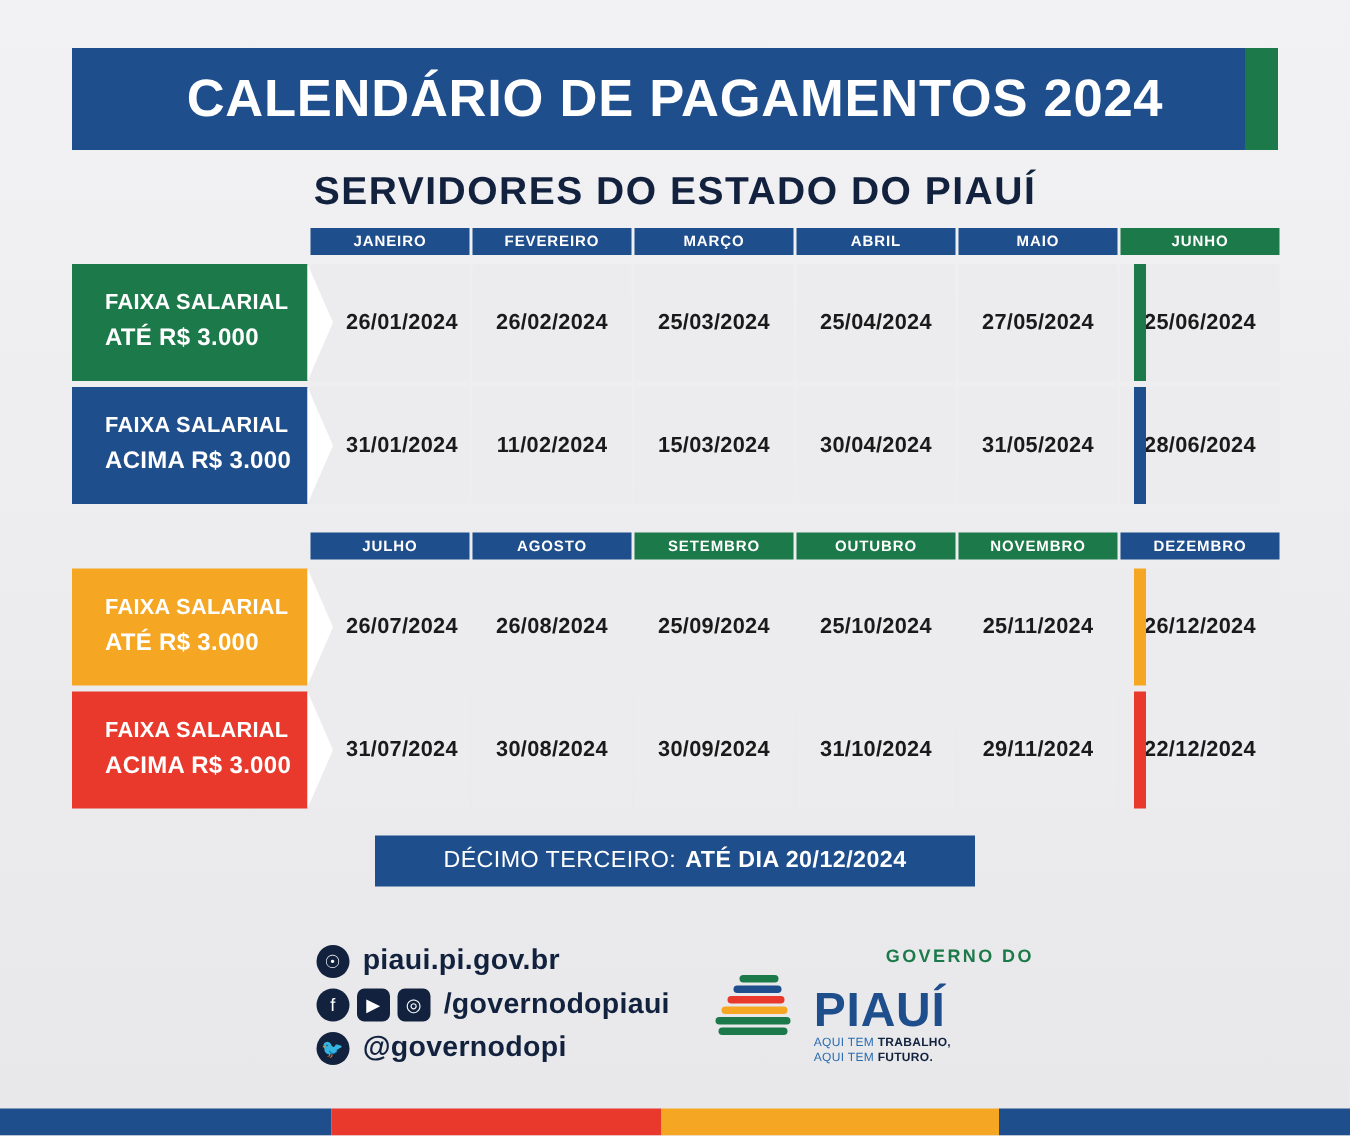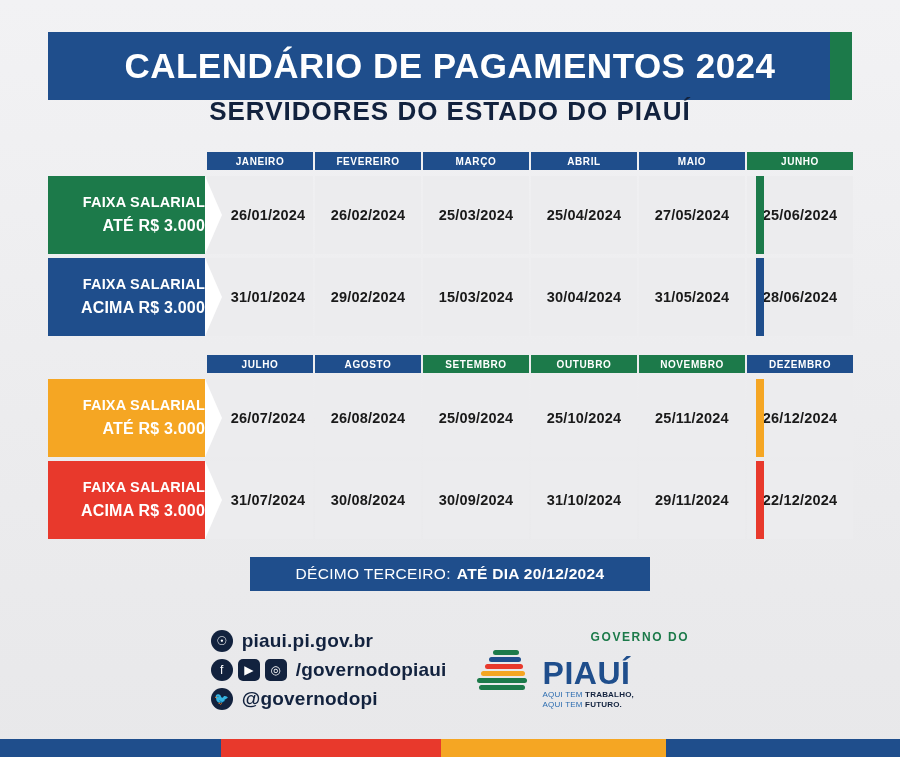--- a/index.html
+++ b/index.html
@@ -33,21 +33,21 @@
   .title-text {
     color: #ffffff;
     font-size: 35px;
     font-weight: bold;
     letter-spacing: 0.5px;
     position: relative; z-index: 2;
     white-space: nowrap;
   }
   .subtitle {
     position: absolute;
-    left: 0; right: 0; top: 96px;
+    left: 0; right: 0; top: 112px;
     text-align: center;
     color: #12223e;
     font-size: 26px;
     font-weight: bold;
     letter-spacing: 1px;
   }
 
   
   .block { position: absolute; left: 48px; width: 708px; }
   .block-1 { top: 152px; }
@@ -80,21 +80,20 @@
     height: 78px;
     margin-bottom: 4px;
   }
   .row .label {
     position: relative;
     display: flex; flex-direction: column;
     justify-content: center;
     padding-left: 22px;
     color: #fff;
     z-index: 3;
-    align-items: flex-end;
   }
   .row .label::after {
     content: "";
     position: absolute;
     right: -17px; top: 0;
     width: 0; height: 0;
     border-top: 39px solid transparent;
     border-bottom: 39px solid transparent;
     border-left: 17px solid currentColor;
   }
@@ -236,21 +235,21 @@
         <div class="cell">25/06/2024</div>
         <div class="edge edge-green" style="top:0;height:78px;"></div>
       </div>
 
       <div class="row">
         <div class="label lbl-blue">
           <span class="label-l1">FAIXA SALARIAL</span>
           <span class="label-l2">ACIMA R$ 3.000</span>
         </div>
         <div class="cell first">31/01/2024</div>
-        <div class="cell">29/02/2024</div>
+        <div class="cell">11/02/2024</div>
         <div class="cell">15/03/2024</div>
         <div class="cell">30/04/2024</div>
         <div class="cell">31/05/2024</div>
         <div class="cell">28/06/2024</div>
         <div class="edge edge-blue" style="top:0;height:78px;"></div>
       </div>
     </div>
   </div>
 
   <div class="block block-2">

